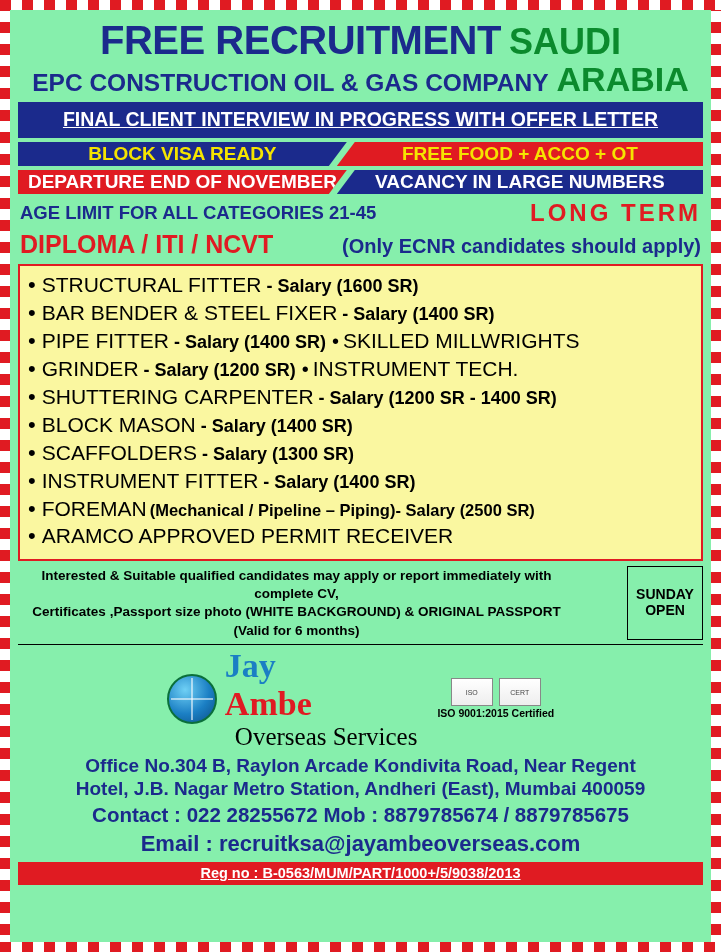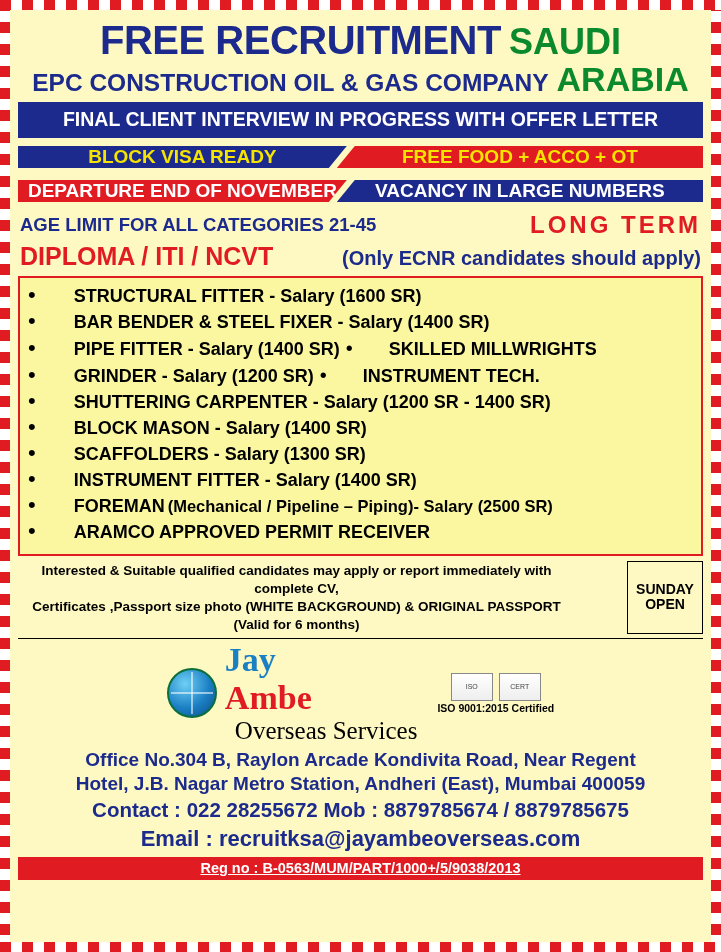--- a/index.html
+++ b/index.html
@@ -22,21 +22,21 @@
     box-sizing:border-box;
     background:
       repeating-linear-gradient(to right,#e01b22 0 11px,#ffffff 11px 22px) top left/100% 10px no-repeat,
       repeating-linear-gradient(to right,#e01b22 0 11px,#ffffff 11px 22px) bottom left/100% 10px no-repeat,
       repeating-linear-gradient(to bottom,#e01b22 0 11px,#ffffff 11px 22px) top left/10px 100% no-repeat,
       repeating-linear-gradient(to bottom,#e01b22 0 11px,#ffffff 11px 22px) top right/10px 100% no-repeat;
   }
   .inner{
     position:absolute;
     left:10px;right:10px;top:10px;bottom:10px;
-    background:#fef9c3;
+    background:#86efac;
     padding:4px 8px 0 8px;
     box-sizing:border-box;
   }
   
   .headline{
     display:flex;align-items:baseline;justify-content:center;
     margin-top:6px;
   }
   .h-free{
     font-size:40px;font-weight:bold;color:#1b2a8c;
@@ -57,25 +57,26 @@
   .h-arabia{
     font-size:34px;font-weight:bold;color:#0b8a2d;line-height:1;margin-left:8px;
   }
   
   .bluebar{
     margin-top:6px;
     background:#1b2a8c;color:#ffffff;
     text-align:center;font-weight:bold;font-size:19.5px;
     padding:5px 0 6px 0;
     border:1px solid #1b2a8c;
+    text-decoration:underline;
   }
   
   .row2{
     margin-top:4px;
-    display:flex;height:30px;position:relative;align-items:center;
+    display:flex;height:24px;position:relative;
   }
   .cellA{
     flex:0 0 48%;
     display:flex;align-items:center;justify-content:center;
     font-weight:bold;font-size:19px;
     clip-path:polygon(0 0,100% 0,calc(100% - 18px) 100%,0 100%);
     margin-right:-10px;
   }
   .cellB{
     flex:1;
@@ -117,21 +118,21 @@
   }
   .job{
     display:flex;align-items:baseline;
     margin:0 0 2px 0;
     line-height:1.22;
   }
   .bullet{
     color:#000;font-size:22px;line-height:1;margin-right:6px;
   }
   .jtitle{
-    font-size:18px;font-weight:bold;color:#000;white-space:nowrap;margin-left:32px;
+    font-size:21px;font-weight:normal;color:#000;white-space:nowrap;
   }
   .jsal{
     font-size:18px;font-weight:bold;color:#000;margin-left:5px;white-space:nowrap;
   }
   .jsal-small{
     font-size:16.5px;font-weight:bold;color:#000;margin-left:3px;white-space:nowrap;
   }
   .inlinebullet{
     color:#000;font-size:20px;margin:0 4px 0 6px;
   }

